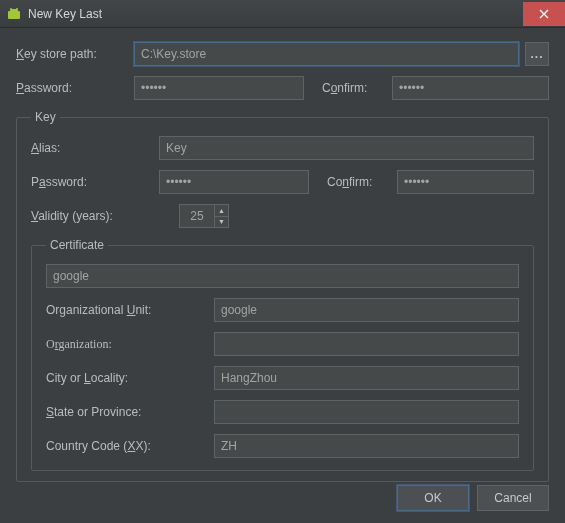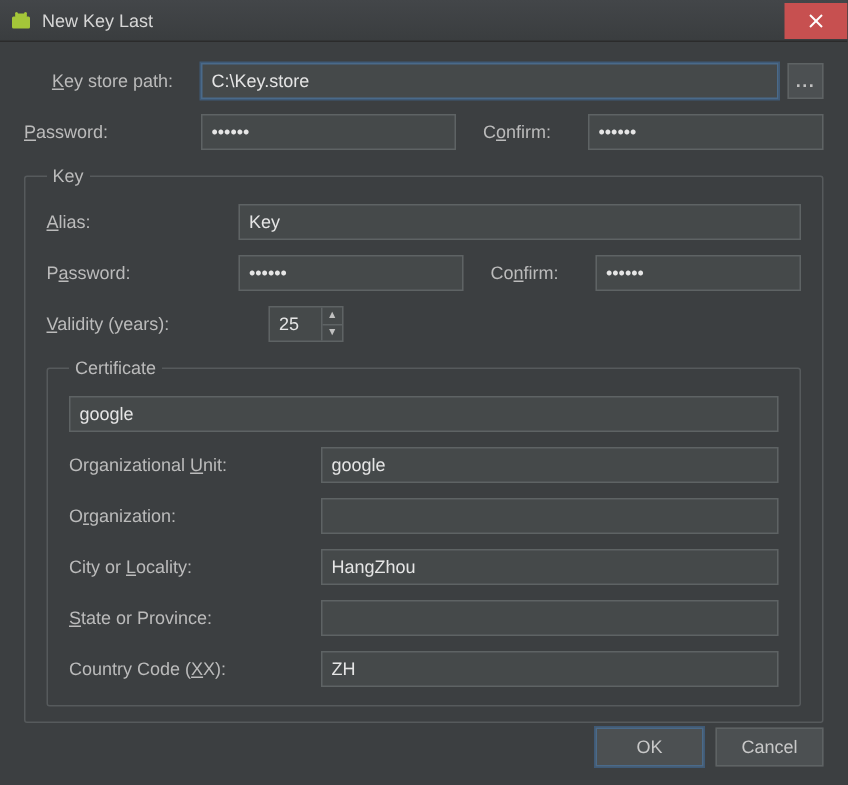--- a/index.html
+++ b/index.html
@@ -38,21 +38,21 @@
   align-items: center;
   margin-bottom: 10px;
 }
 .label {
   color: #bbbbbb;
 }
 .u { text-decoration: underline; }
 input[type=text], input[type=password] {
   background: #45494a;
   border: 1px solid #5e6364;
-  color: #e5e5e5;
+  color: #a3a3a3;
   height: 24px;
   padding: 0 6px;
   font-family: inherit;
   font-size: 12px;
   width: 100%;
 }
 input.focused {
   border: 1px solid #4a6a8a;
   box-shadow: 0 0 0 1px #3f5a77;
 }
@@ -79,20 +79,21 @@
 .spinner {
   display: inline-flex;
   border: 1px solid #5e6364;
   background: #45494a;
   height: 24px;
   align-items: stretch;
 }
 .spinner input {
   border: none;
   width: 34px;
+  text-align: center;
   height: 22px;
   background: transparent;
 }
 .spinner .arrows {
   display: flex; flex-direction: column;
   width: 14px;
   border-left: 1px solid #5e6364;
 }
 .spinner .arrows div {
   flex: 1;
@@ -139,21 +140,21 @@
     <svg width="10" height="10" viewBox="0 0 10 10">
       <line x1="1" y1="1" x2="9" y2="9" stroke="#fff" stroke-width="1.3"></line>
       <line x1="9" y1="1" x2="1" y2="9" stroke="#fff" stroke-width="1.3"></line>
     </svg>
   </div>
 </div>
 
 <div class="content">
 
   <div class="row">
-    <div class="label" style="width:118px;text-align:center;"><span class="u">K</span>ey store path:</div>
+    <div class="label" style="width:118px;"><span class="u">K</span>ey store path:</div>
     <input type="text" class="focused" style="flex: 1 1 0%;" value="C:\Key.store">
     <div class="dots-btn">
       <span>...</span>
     </div>
   </div>
 
   <div class="row">
     <div class="label" style="width:118px;"><span class="u">P</span>assword:</div>
     <input type="text" style="width: 170px;" value="••••••">
     <div class="label" style="width:70px; margin-left:18px;">C<span class="u">o</span>nfirm:</div>
@@ -192,21 +193,21 @@
       <div class="row">
         <input type="text" style="flex: 1 1 0%;" value="google">
       </div>
 
       <div class="row">
         <div class="label" style="width:168px;">Organizational <span class="u">U</span>nit:</div>
         <input type="text" style="flex: 1 1 0%;" value="google">
       </div>
 
       <div class="row">
-        <div class="label" style="width:168px;">O<span class="u">r</span>ganization:</div>
+        <div class="label" style="width:168px;font-family:Liberation Serif, serif;">O<span class="u">r</span>ganization:</div>
         <input type="text" style="flex: 1 1 0%;" value="">
       </div>
 
       <div class="row">
         <div class="label" style="width:168px;">City or <span class="u">L</span>ocality:</div>
         <input type="text" style="flex: 1 1 0%;" value="HangZhou">
       </div>
 
       <div class="row">
         <div class="label" style="width:168px;"><span class="u">S</span>tate or Province:</div>

